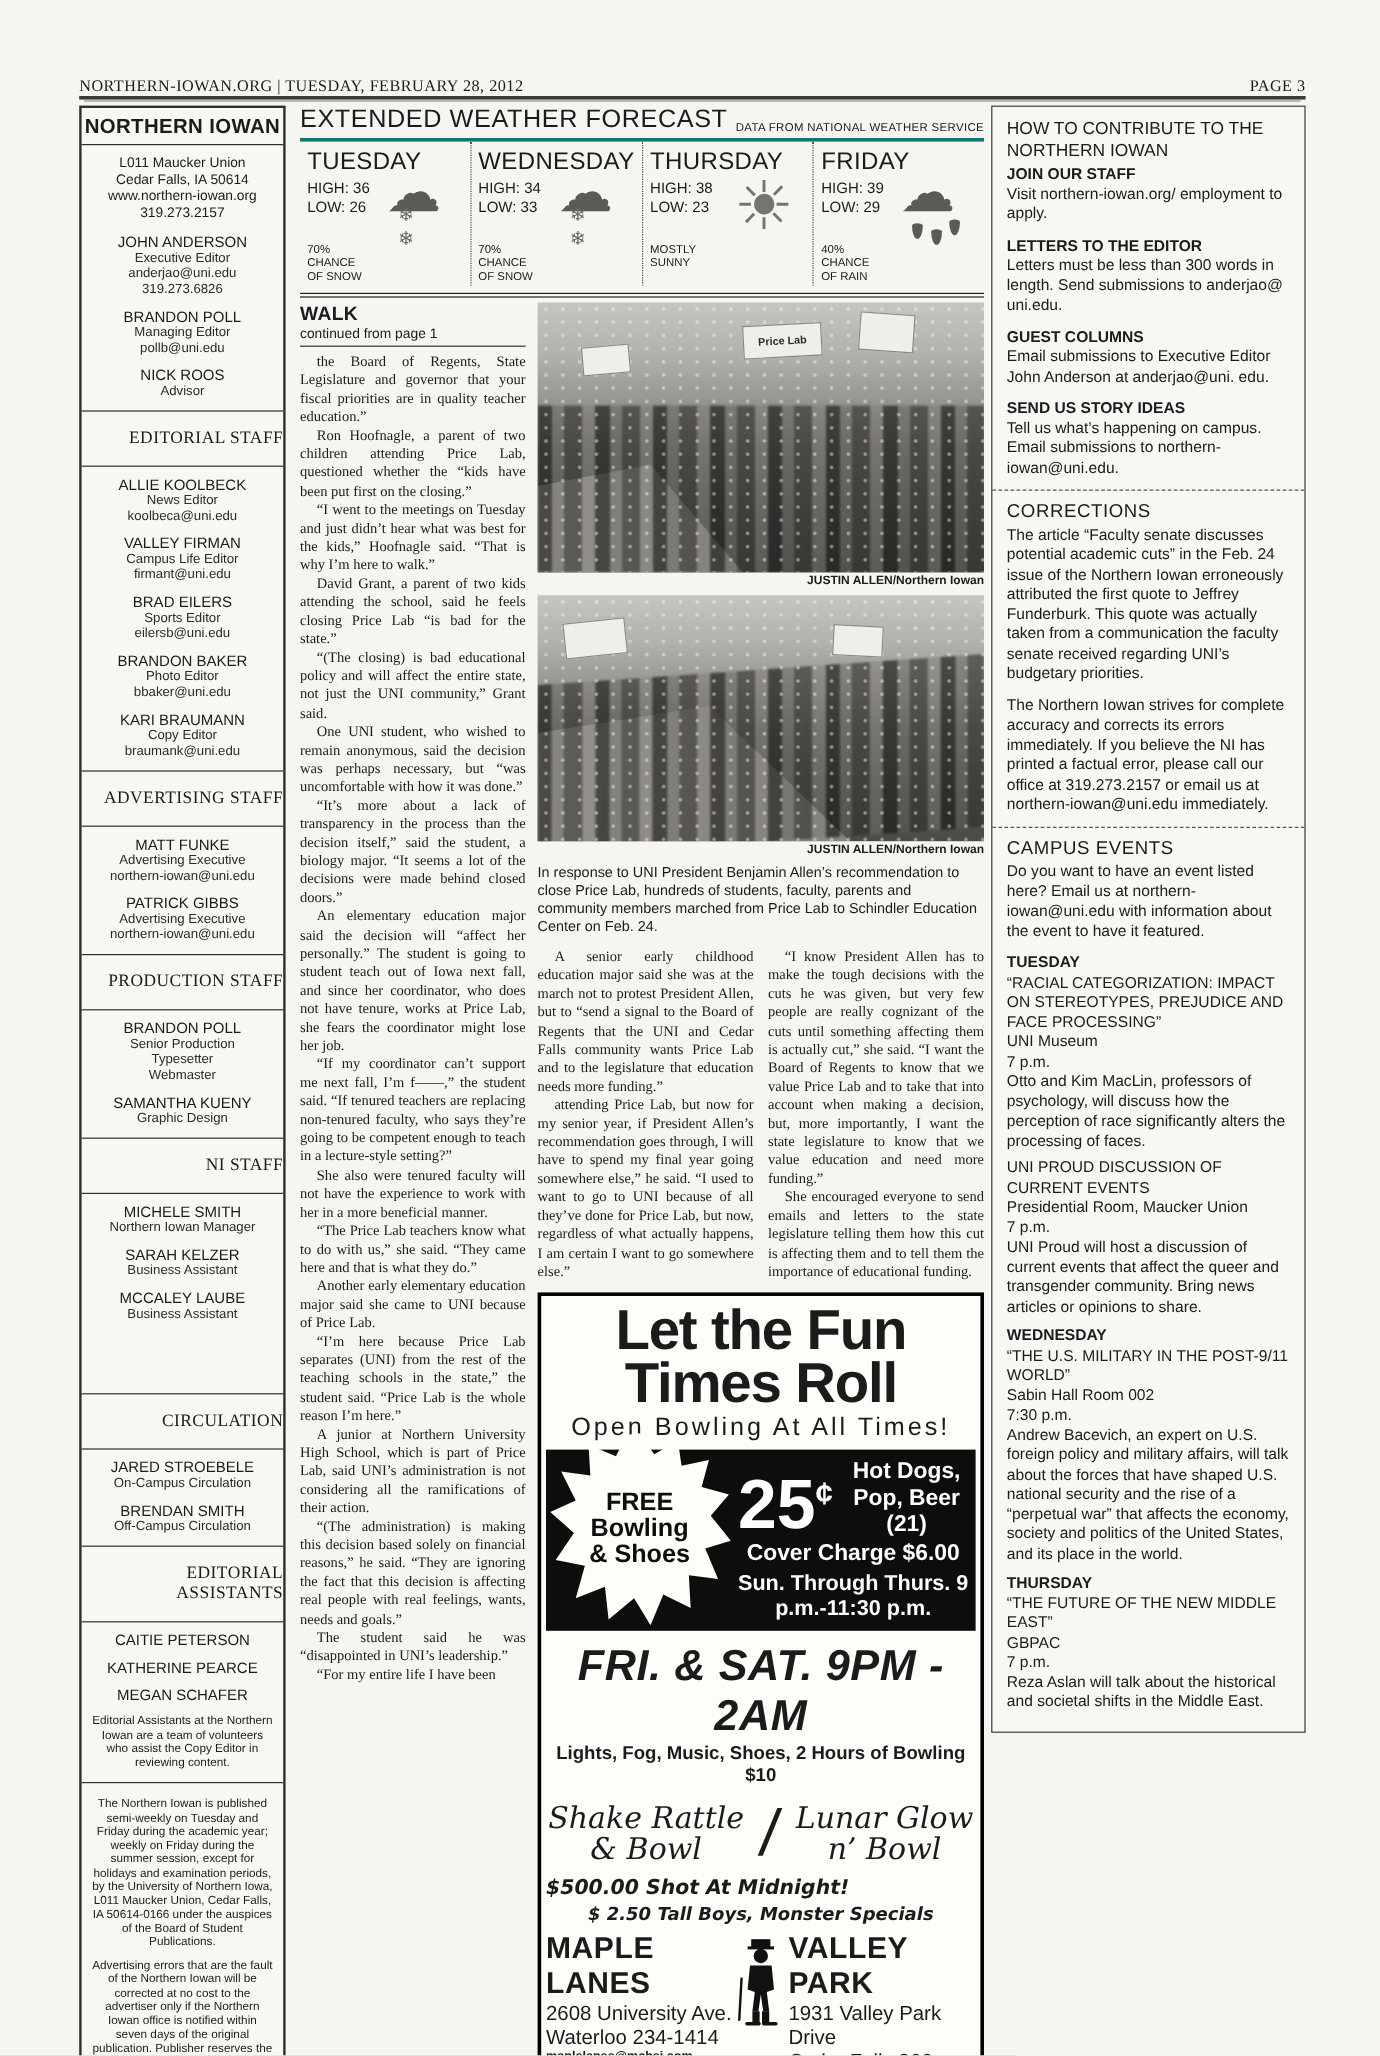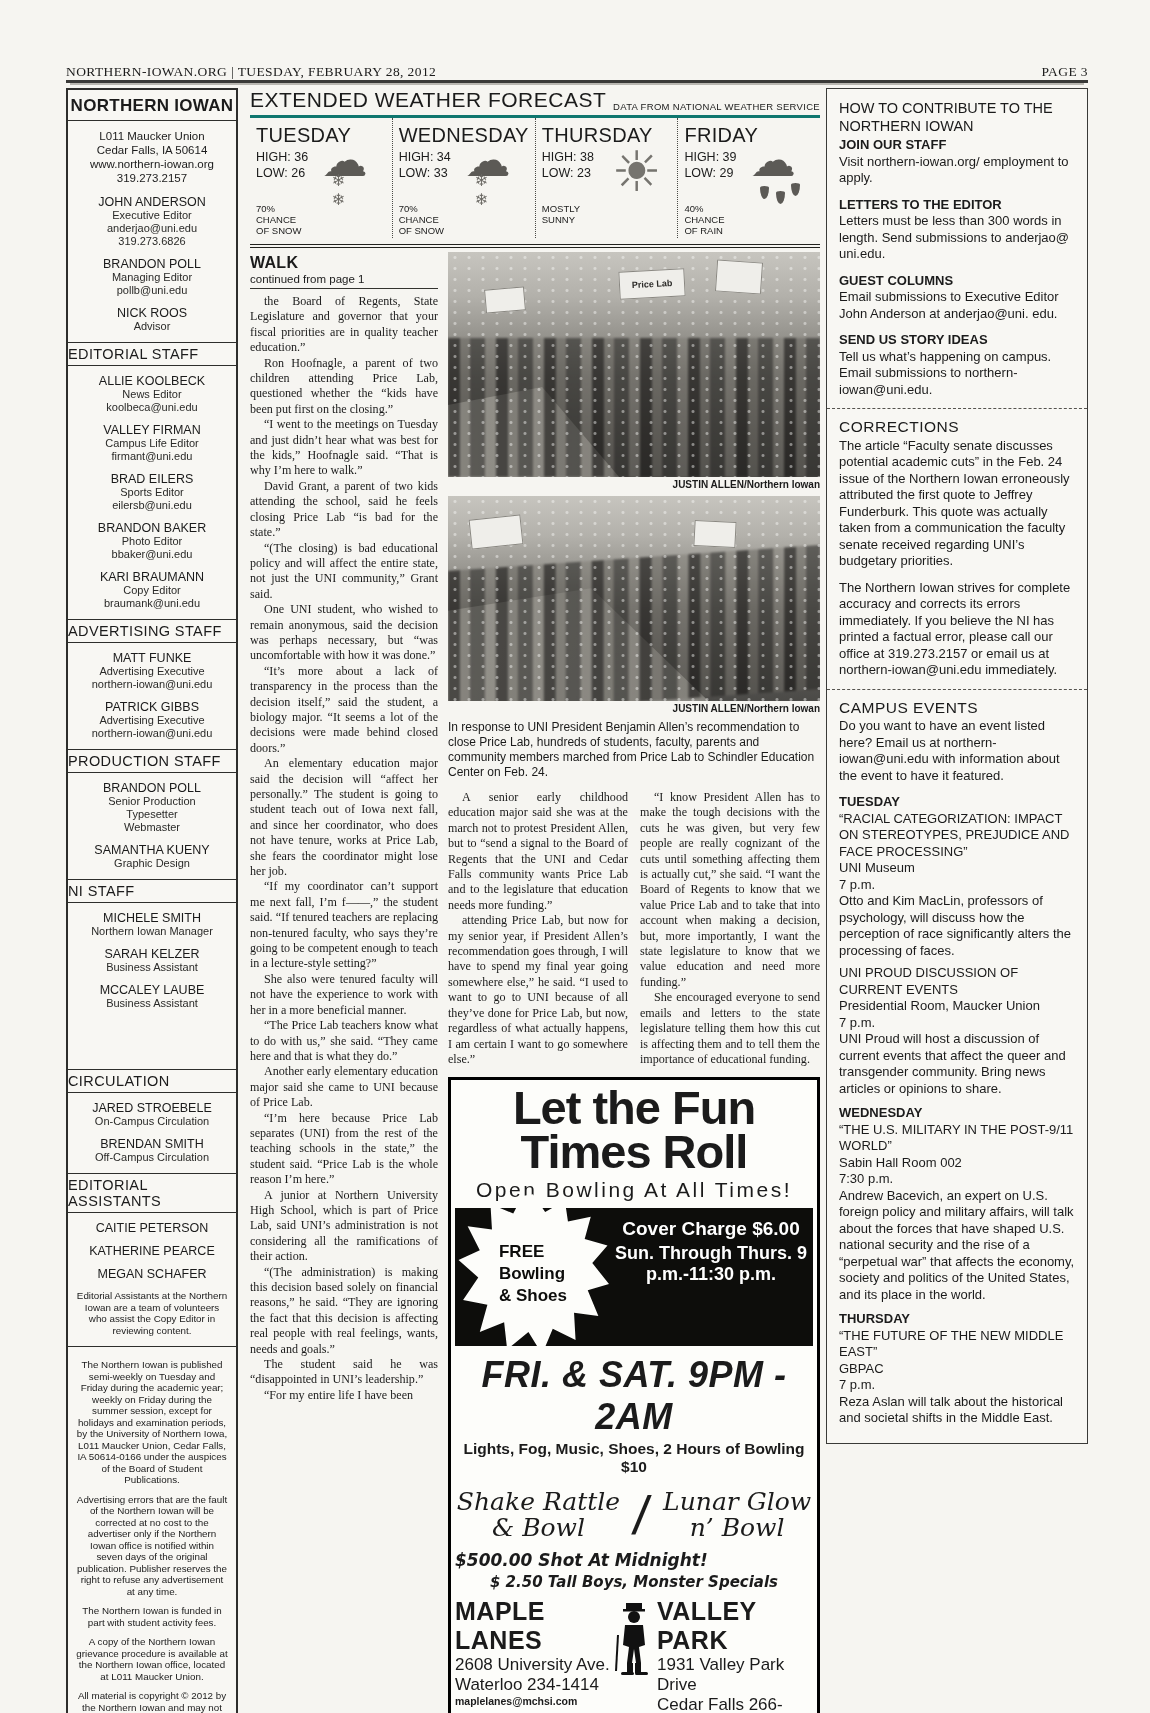--- a/index.html
+++ b/index.html
@@ -15,23 +15,23 @@
             font-size:27px;letter-spacing:1px;font-weight:500;}
   
   .left-rail{position:absolute;left:66px;top:88px;width:172px;border:2px solid #2e2e2c;
              background:#f8f7f3;box-sizing:border-box;padding:6px 8px 10px;}
   .lr-title{font-size:17px;font-weight:bold;text-align:center;letter-spacing:.3px;
             border-bottom:1.5px solid #2e2e2c;margin:-2px -8px 8px;padding:2px 0 4px;}
   .lr-address{font-size:11.5px;text-align:center;line-height:14px;margin-bottom:10px;}
   .lr-entry{text-align:center;margin-bottom:9px;}
   .lr-name{font-size:12.5px;line-height:14px;}
   .lr-sub{font-size:11px;line-height:13px;color:#2a2a28;}
-  .lr-sec-head{font-size:14.5px;text-align:left;letter-spacing:.4px;
+  .lr-sec-head{font-size:14.5px;text-align:right;letter-spacing:.4px;
                border-top:1.5px solid #2e2e2c;border-bottom:1.5px solid #2e2e2c;
-               margin:8px -8px 8px;padding:3px 0;}
+               margin:8px -8px 8px;padding:14px 0;font-family:Liberation Serif, serif;}
   .lr-sec.pad-extra{padding-bottom:42px;display:block;}
   .lr-note{font-size:9.8px;line-height:11.5px;text-align:center;margin:8px 0;}
   .lr-legal{border-top:1.5px solid #2e2e2c;margin:10px -8px 0;padding:4px 8px 0;}
   .pre{white-space:pre-line;}
   
   .main{position:absolute;left:250px;top:88px;width:570px;}
   .weather{border-bottom:4px double #22221f;padding-bottom:6px;}
   .w-titlerow{display:flex;align-items:flex-end;justify-content:space-between;
               border-bottom:3px solid #0f766e;padding-bottom:3px;}
   .w-title{font-size:21px;letter-spacing:.5px;}
@@ -89,21 +89,21 @@
   .ad{border:3px solid #000;background:#fdfdfa;margin-top:10px;padding:6px 4px 8px;
       box-sizing:border-box;}
   .ad-h1{font-size:47px;font-weight:900;text-align:center;line-height:44px;
          letter-spacing:-1px;font-family:"Liberation Sans",sans-serif;}
   .ad-sub{font-size:21px;text-align:center;letter-spacing:2.5px;margin:4px 0 6px;}
   .ad-band{position:relative;background:#0d0d0b;color:#fff;min-height:138px;
            padding:8px 6px 8px 160px;box-sizing:border-box;}
   .burst{position:absolute;left:2px;top:-14px;width:152px;height:160px;background:#fdfdfa;
       clip-path:polygon(50% 0%,58% 11%,71% 4%,73% 17%,88% 14%,84% 28%,99% 32%,89% 43%,100% 56%,86% 60%,93% 76%,77% 74%,78% 91%,63% 84%,56% 100%,47% 86%,33% 97%,31% 80%,15% 86%,20% 69%,4% 66%,14% 52%,1% 41%,15% 35%,7% 20%,23% 22%,22% 6%,37% 12%,43% 1%);
       display:flex;align-items:center;justify-content:center;color:#0d0d0b;}
-  .burst-text{font-size:17px;font-weight:bold;line-height:22px;}
+  .burst-text{font-size:21px;font-weight:bold;text-align:center;line-height:22px;}
   .ad-price-row{display:flex;align-items:center;justify-content:center;gap:10px;}
   .ad-25{font-size:58px;font-weight:900;line-height:52px;}
   .ad-cents{font-size:26px;vertical-align:super;}
   .ad-items{font-size:19px;font-weight:bold;text-align:center;line-height:22px;}
   .ad-cover{font-size:19px;font-weight:bold;text-align:center;margin-top:2px;}
   .ad-hours{font-size:18px;font-weight:bold;text-align:center;margin-top:3px;}
   .ad-frisat{font-size:36px;font-weight:900;font-style:italic;text-align:center;
              margin-top:8px;letter-spacing:.5px;}
   .ad-frisat-sub{font-size:15.5px;font-weight:bold;text-align:center;margin-top:2px;}
   .ad-script-row{display:flex;align-items:center;justify-content:center;gap:14px;margin:8px 0 2px;}
@@ -457,20 +457,25 @@
           <div class="ad-h1">Let the Fun</div>
           <div class="ad-h1">Times Roll</div>
           <div class="ad-sub">Open Bowling At All Times!</div>
 
           <div class="ad-band">
             <div class="burst">
               <div class="burst-text pre">FREE
 Bowling
 &amp; Shoes</div>
             </div>
+            <div class="ad-price-row">
+              <div class="ad-25"><span>25</span><span class="ad-cents">¢</span></div>
+              <div class="ad-items pre">Hot Dogs,
+Pop, Beer (21)</div>
+            </div>
             <div class="ad-cover">Cover Charge $6.00</div>
             <div class="ad-hours">Sun. Through Thurs. 9 p.m.-11:30 p.m.</div>
           </div>
 
           <div class="ad-frisat">FRI. &amp; SAT. 9PM - 2AM</div>
           <div class="ad-frisat-sub">Lights, Fog, Music, Shoes, 2 Hours of Bowling $10</div>
 
           <div class="ad-script-row">
             <div class="scripty pre">Shake Rattle
 &amp; Bowl</div>

